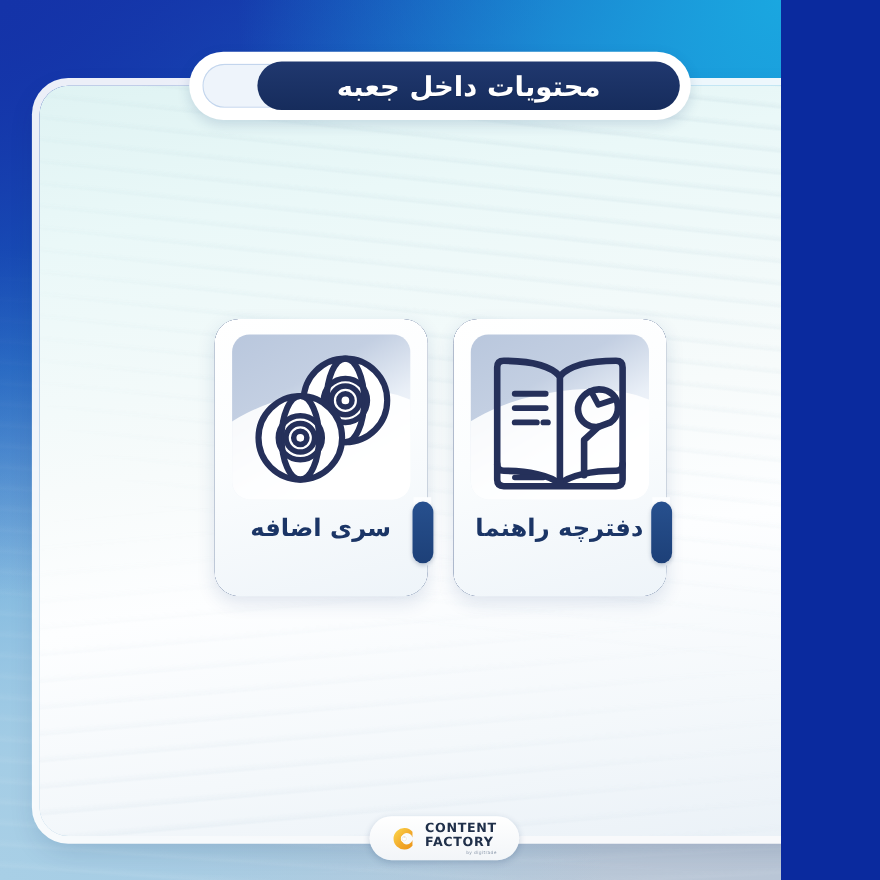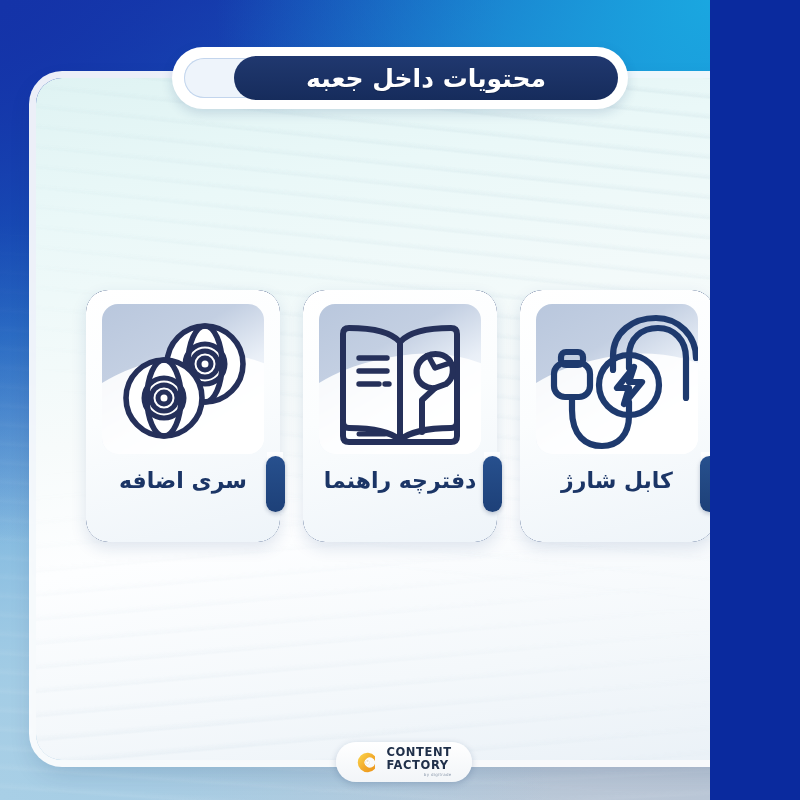--- a/index.html
+++ b/index.html
@@ -242,46 +242,20 @@
   </div>
 
   <div id="title-capsule">
     <div id="title-pill">
       <span id="title-text">محتویات داخل جعبه</span>
     </div>
   </div>
 
   <div id="cards">
 
-    <div class="card">
-      <div class="card-frame"></div>
-      <div class="card-notch"></div>
-      <div class="card-tab"></div>
-      <div class="card-icon-bg"></div>
-
-      <svg class="card-icon" viewBox="0 0 162 162">
-        <g fill="none" stroke="#1e3a6e" stroke-width="6.2" stroke-linecap="round" stroke-linejoin="round">
-
-          <rect x="25" y="54" width="22" height="13" rx="5"></rect>
-          <rect x="18" y="65" width="36" height="34" rx="11"></rect>
-
-          <path d="M36 99 L36 112 C36 138 50 148 66 148 C82 148 93 137 93 118 L93 104"></path>
-
-          <path d="M93 70 L93 58 C93 40 106 30 122 30 C138 30 150 42 150 60 L150 100"></path>
-
-          <path d="M77 72 L77 58 C77 34 97 20 120 20 C143 20 160 38 160 60"></path>
-
-          <circle cx="93" cy="87" r="30"></circle>
-
-          <path d="M98 69 L81 90 L93 90 L88 106 L106 84 L93 84 Z"></path>
-        </g>
-      </svg>
-
-      <div class="card-label">کابل شارژ</div>
-    </div>
 
     <div class="card">
       <div class="card-frame"></div>
       <div class="card-notch"></div>
       <div class="card-tab"></div>
       <div class="card-icon-bg"></div>
 
       <svg class="card-icon" viewBox="0 0 162 162">
         <g fill="none" stroke="#25305a" stroke-width="6" stroke-linecap="round" stroke-linejoin="round">
 

